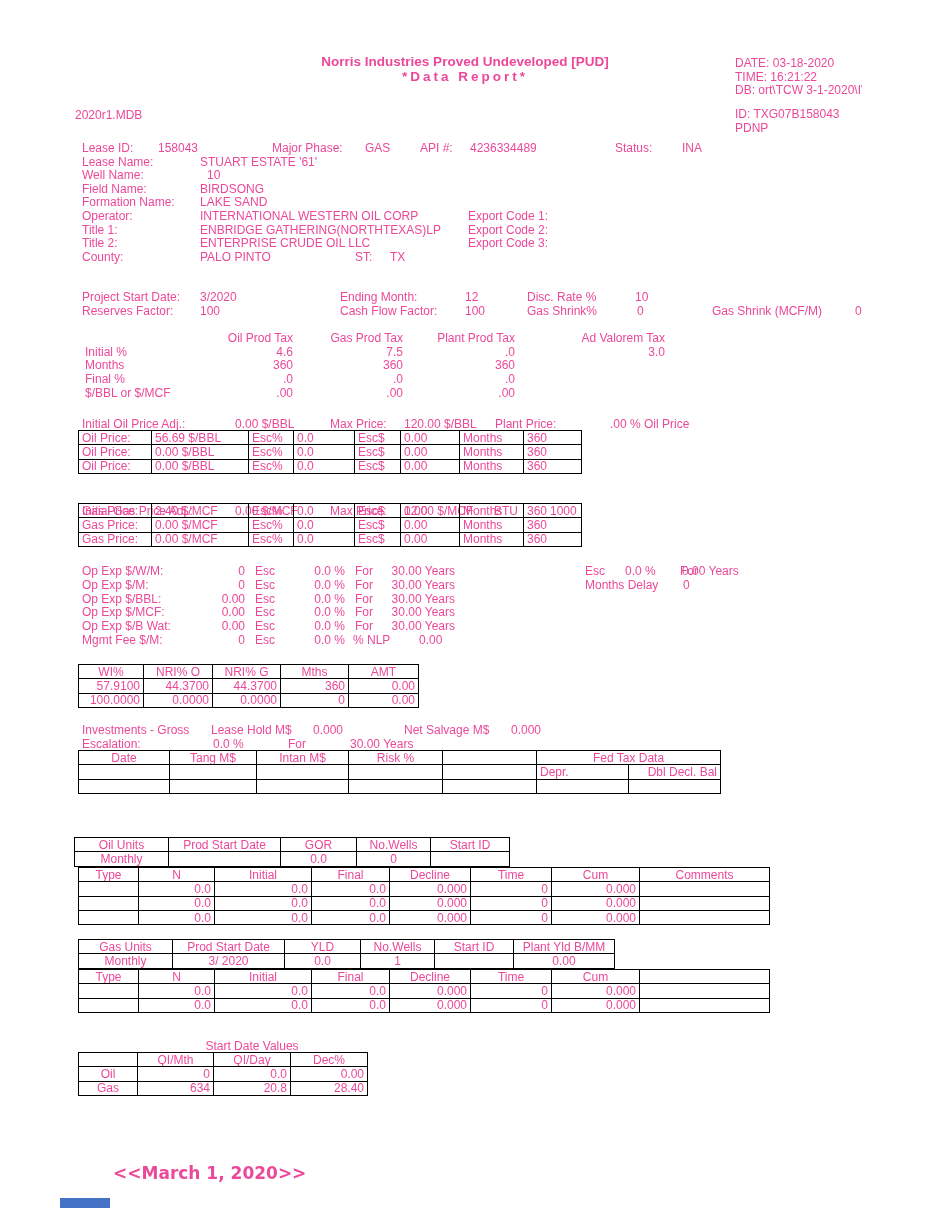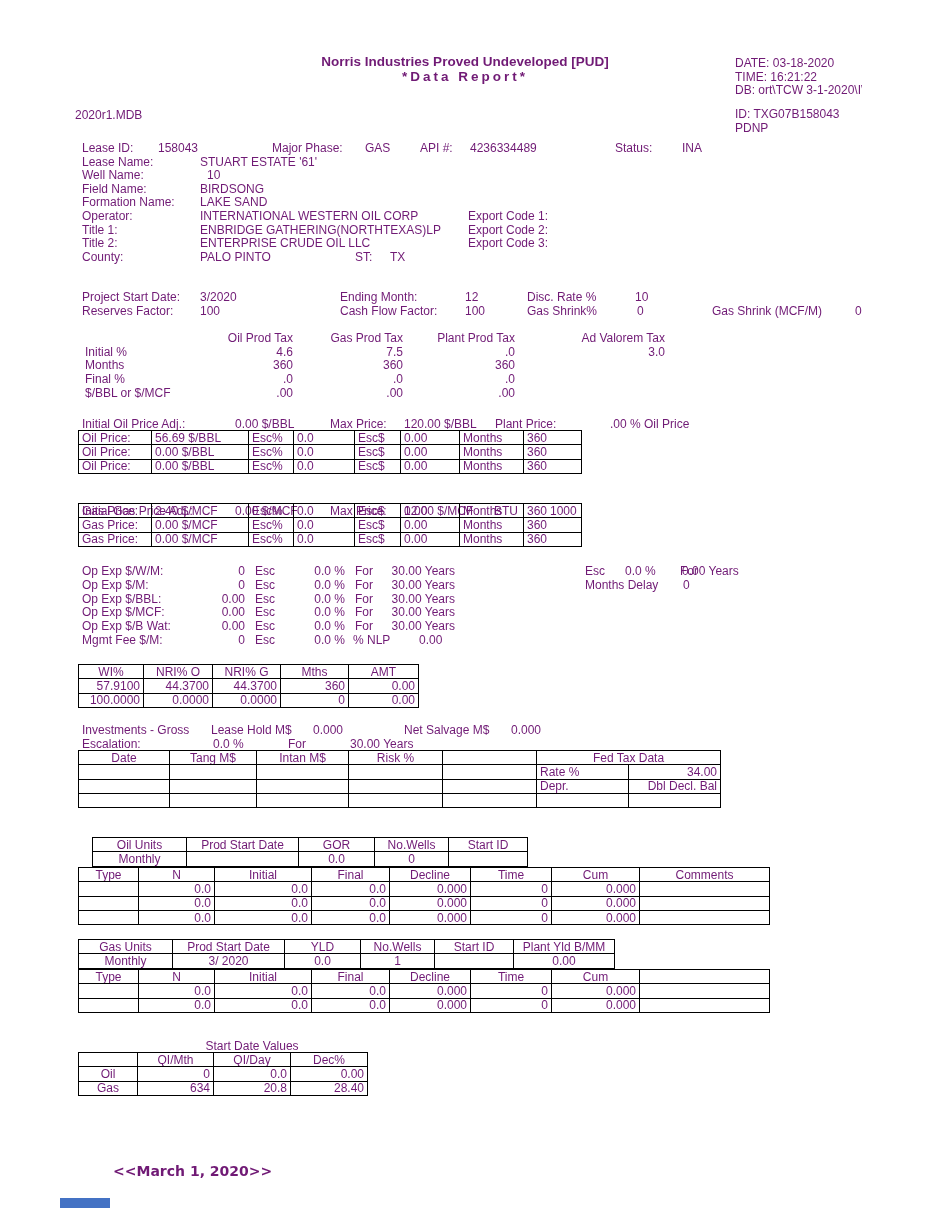--- a/index.html
+++ b/index.html
@@ -1,31 +1,31 @@
 <!DOCTYPE html>
 <html><head>
 <meta charset="utf-8">
 <style>
   html,body{margin:0;padding:0;background:#fff;}
   .page{position:relative;width:862px;height:1208px;background:#fff;overflow:hidden;
-        font-family:"Liberation Sans","DejaVu Sans",sans-serif;font-size:12px;color:#701a75;}
+        font-family:"Liberation Sans","DejaVu Sans",sans-serif;font-size:12px;color:#ec4899;}
   .abs{position:absolute;}
   .row{position:relative;height:13.6px;white-space:nowrap;}
   .row>span{position:absolute;top:0;white-space:nowrap;}
   .ra{text-align:right;}
   .title{font-weight:bold;font-size:13.5px;text-align:center;}
   .subtitle{font-weight:bold;font-size:13.5px;text-align:center;letter-spacing:3px;}
   table{border-collapse:collapse;table-layout:fixed;}
   td{height:13.3px;line-height:12px;padding:0 3px;font-size:12px;white-space:nowrap;overflow:hidden;}
   .bordered td{border:1px solid #000;}
   .plain td{border:none;height:13.7px;}
   .a-l{text-align:left;}
   .a-r{text-align:right;}
   .a-c{text-align:center;}
-  .footer{font-family:"DejaVu Sans",sans-serif;font-weight:bold;font-size:14px;white-space:nowrap;}
+  .footer{font-family:"DejaVu Sans",sans-serif;font-weight:bold;font-size:17px;white-space:nowrap;}
 </style>
 </head>
 <body>
 
 <div class="page">
 
   <div class="abs title" style="left:0;top:54px;width:930px;">Norris Industries Proved Undeveloped [PUD]</div>
   <div class="abs subtitle" style="left:0;top:69px;width:930px;">*Data Report*</div>
 
   <div class="abs" style="left:735px;top:56px;">
@@ -387,45 +387,36 @@
         <td class="a-c">Risk %</td>
         <td class="a-c"></td>
         <td class="a-c" colspan="2">Fed Tax Data</td>
       </tr>
       <tr>
         <td></td>
           <td></td>
           <td></td>
           <td></td>
           <td></td>
-        <td class="a-l">Rate %</td>
-        <td class="a-r">34.00</td>
-      </tr>
-      <tr>
-        <td></td>
-          <td></td>
-          <td></td>
-          <td></td>
-          <td></td>
         <td class="a-l">Depr.</td>
         <td class="a-r">Dbl Decl. Bal</td>
       </tr>
       <tr>
         <td></td>
           <td></td>
           <td></td>
           <td></td>
           <td></td>
         <td></td>
           <td></td>
       </tr>
     </tbody>
   </table>
 
-  <table class="abs bordered" style="left:92px;top:837px;">
+  <table class="abs bordered" style="left:74px;top:837px;">
     <colgroup>
         <col style="width:94px">
         <col style="width:112px">
         <col style="width:76px">
         <col style="width:74px">
         <col style="width:79px">
       </colgroup>
     <tbody>
         <tr>
           <td class="a-c">Oil Units</td>

